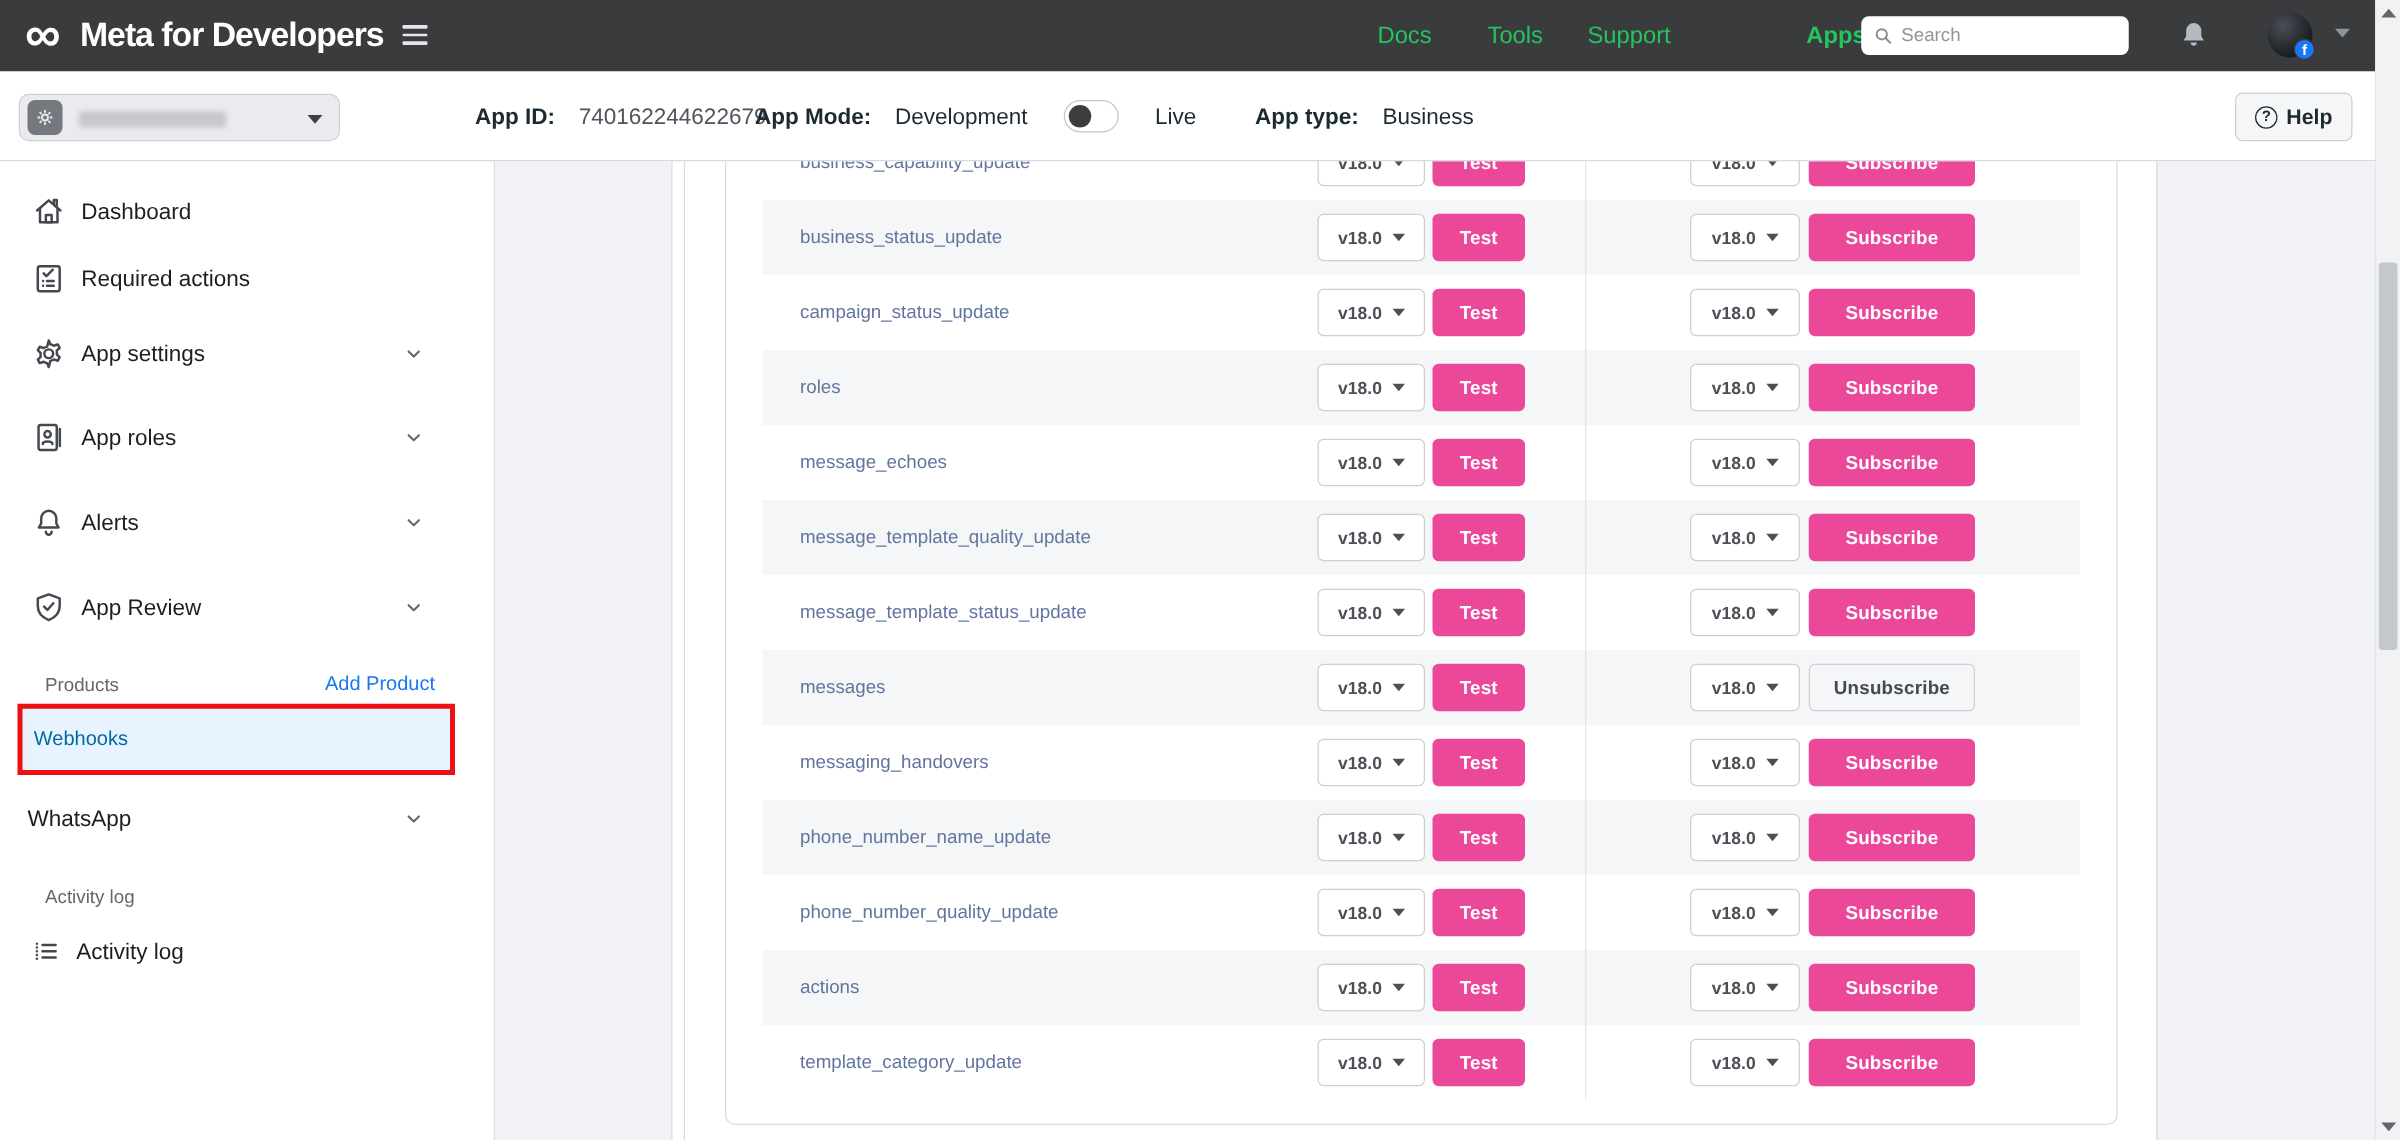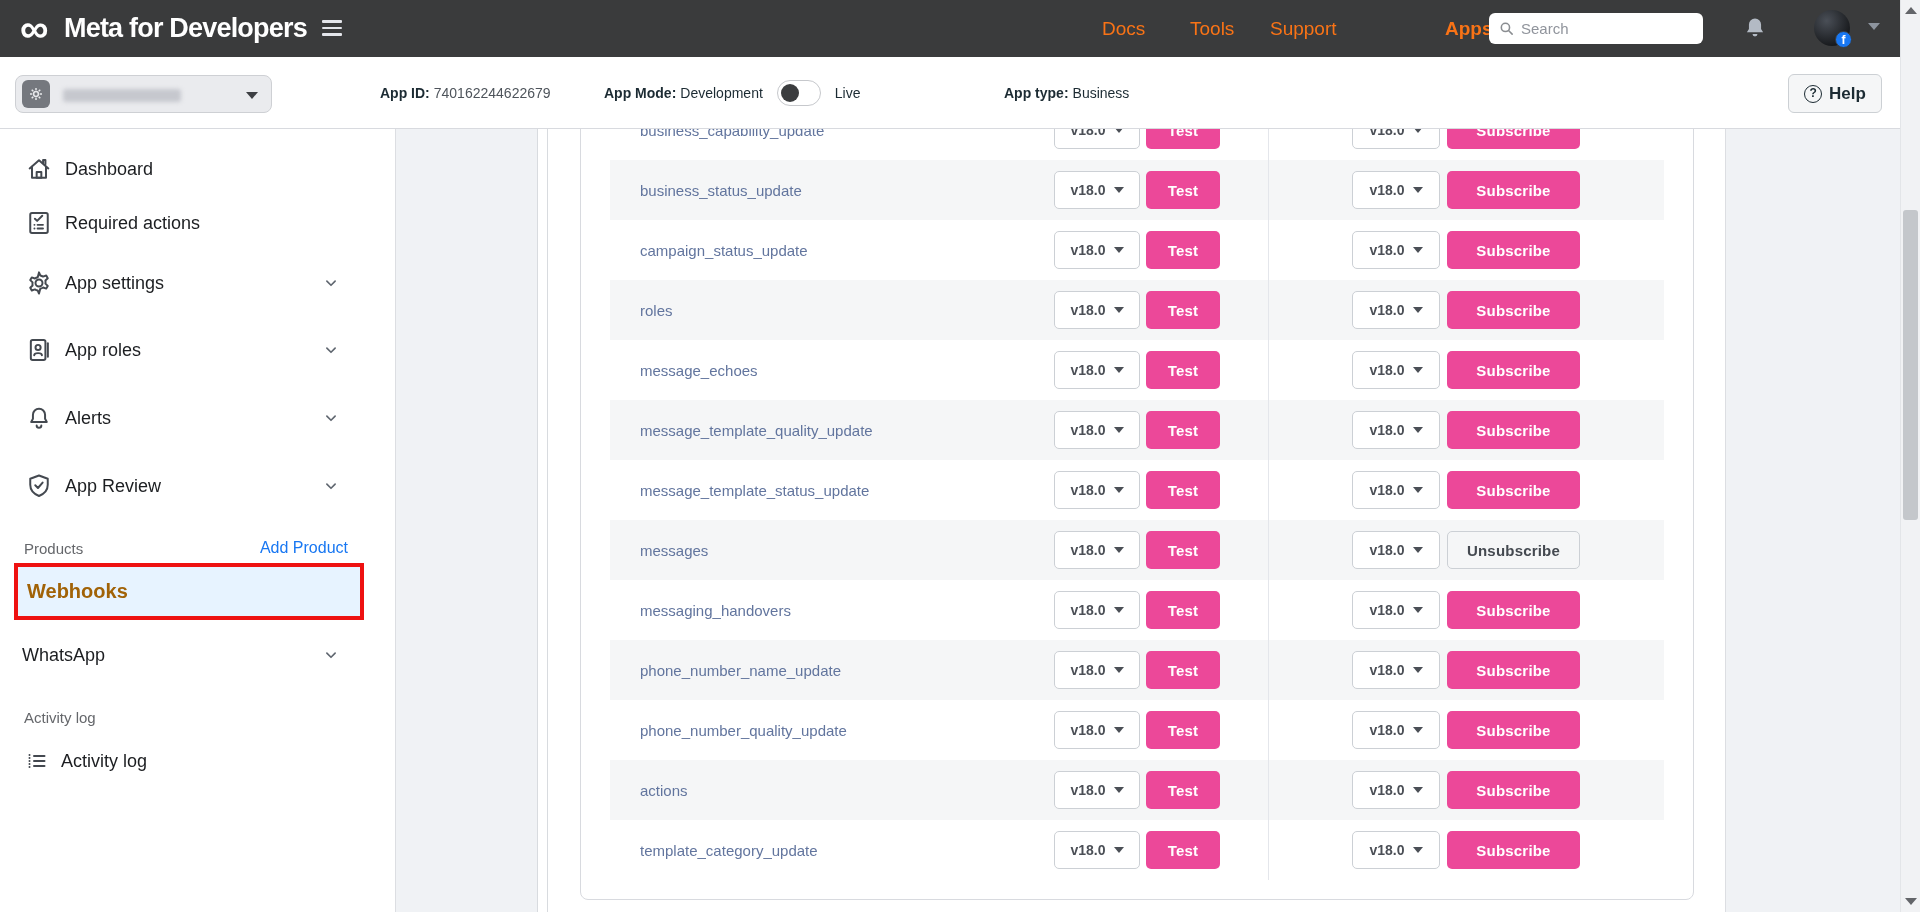--- a/index.html
+++ b/index.html
@@ -11,21 +11,21 @@
             background:#3a3b3c; z-index:40; }
   .logo-glyph { position:absolute; left:20px; top:2px; font-size:40px; font-weight:700;
                 color:#fff; line-height:53px; }
   .brand-text { position:absolute; left:64px; top:0; height:57px; line-height:57px;
                 font-size:27px; font-weight:700; letter-spacing:-0.8px; color:#fff; }
   .hamburger { position:absolute; left:322px; top:20px; width:20px; height:16px; cursor:pointer; }
   .hamburger span { display:block; height:2.5px; background:#e4e6eb; margin-bottom:4px; border-radius:1px; }
   .nav-menu-label { position:absolute; left:352px; top:0; height:57px; line-height:57px;
                     font-size:20px; font-weight:600; color:#e4e6eb; cursor:pointer; }
   .nav-link { position:absolute; top:0; height:57px; line-height:57px; font-size:19px;
-              color:#f97316; font-weight:500; cursor:pointer; }
+              color:#22c55e; font-weight:500; cursor:pointer; }
   .nav-search { position:absolute; left:1489px; top:13px; width:214px; height:31px;
                 background:#fff; border-radius:6px; }
   .nav-search svg { position:absolute; left:9px; top:7px; width:17px; height:17px; color:#8a8d91; }
   .nav-search input { position:absolute; left:32px; top:0; width:176px; height:31px; border:none;
                       outline:none; background:transparent; font-size:15px; color:#1c1e21;
                       font-family:"Liberation Sans",sans-serif; }
   .nav-search input::placeholder { color:#90949c; }
   .nav-bell { position:absolute; left:1742px; top:15px; width:26px; height:26px; color:#b3bac4; cursor:pointer; }
   .avatar { position:absolute; left:1814px; top:10px; width:36px; height:36px; border-radius:50%;
             background:radial-gradient(circle at 35% 30%, #4a4f57, #17191c 75%); cursor:pointer; }
@@ -42,22 +42,22 @@
   .app-selector { position:absolute; left:15px; top:18px; width:257px; height:38px;
                   background:#eaebee; border:1px solid #ced0d4; border-radius:8px; cursor:pointer; }
   .app-selector .app-ico { position:absolute; left:6px; top:4px; width:28px; height:28px;
                            background:#75787e; border-radius:6px; color:#e8e9ec; }
   .app-selector .app-ico svg { width:18px; height:18px; margin:5px; }
   .app-name-blur { position:absolute; left:47px; top:13px; width:118px; height:13px;
                    background:#c6c8ce; border-radius:3px; filter:blur(2px); }
   .sel-caret { position:absolute; right:13px; top:16px; width:0; height:0;
                border-left:6px solid transparent; border-right:6px solid transparent;
                border-top:7px solid #3d3f43; }
-  .hgroup { position:absolute; top:0; height:72px; display:flex; align-items:center; gap:4px;
-            font-size:14px; color:#1c2b33; }
+  .hgroup { position:absolute; top:0; height:72px; display:flex; align-items:center; gap:19px;
+            font-size:18px; color:#1c2b33; }
   .hgroup b { font-weight:700; color:#1c2b33; }
   .hgroup .val { color:#4e545b; }
   .toggle { width:44px; height:26px; border-radius:13px; background:#fff;
             border:1.5px solid #c6c8cc; position:relative; margin:0 10px; cursor:pointer; }
   .toggle .knob { position:absolute; left:3px; top:2.5px; width:18px; height:18px;
                   border-radius:50%; background:#3b3d3f; }
   .help-btn { position:absolute; left:1788px; top:17px; width:94px; height:39px;
               background:#f5f6f7; border:1px solid #ccd0d4; border-radius:6px; cursor:pointer;
               display:flex; align-items:center; justify-content:center; gap:7px;
               font-size:17px; font-weight:700; color:#1c2b33; font-family:"Liberation Sans",sans-serif; }
@@ -67,26 +67,26 @@
   
   .sidebar { position:absolute; left:0; top:129px; width:396px; height:783px; background:#fff;
              border-right:1px solid #dcdee2; z-index:10; }
   .side-item { position:absolute; left:0; width:374px; height:44px; display:flex;
                align-items:center; cursor:pointer; }
   .side-icon { width:28px; height:28px; margin-left:25px; color:#444950; flex:none; }
   .side-icon svg { width:28px; height:28px; }
   .side-label { margin-left:12px; font-size:18px; color:#1c1e21; }
   .side-chev { position:absolute; right:34px; width:18px; height:18px; color:#606770; }
   .section-row { position:absolute; left:0; width:374px; display:flex; align-items:center; }
-  .section-label { margin-left:24px; font-size:15px; color:#65676b; }
+  .section-label { margin-left:36px; font-size:15px; color:#65676b; }
   .add-product { position:absolute; right:26px; font-size:16px; color:#1877f2; cursor:pointer; }
   .annotation-box { position:absolute; left:14px; top:434px; width:350px; height:57px;
                     border:4px solid #ee1111; background:#e7f3ff; }
   .selected-product { width:100%; height:100%; display:flex; align-items:center; cursor:pointer; }
-  .selected-product span { margin-left:9px; font-size:20px; font-weight:700; color:#a16207; }
+  .selected-product span { margin-left:9px; font-size:16px; font-weight:400; color:#0369a1; }
   .plain-item { position:absolute; left:0; width:374px; height:44px; display:flex;
                 align-items:center; cursor:pointer; }
   .plain-item .side-label { margin-left:22px; }
   .activity-icon { width:24px; height:24px; margin-left:25px; color:#444950; }
   .activity-icon svg { width:24px; height:24px; }
 
   
   .page-bg { position:absolute; left:374px; top:129px; width:1526px; height:783px;
              background:#f0f2f5; z-index:1; }
   .scroll-strip { position:absolute; left:537px; top:129px; width:11px; height:783px;

